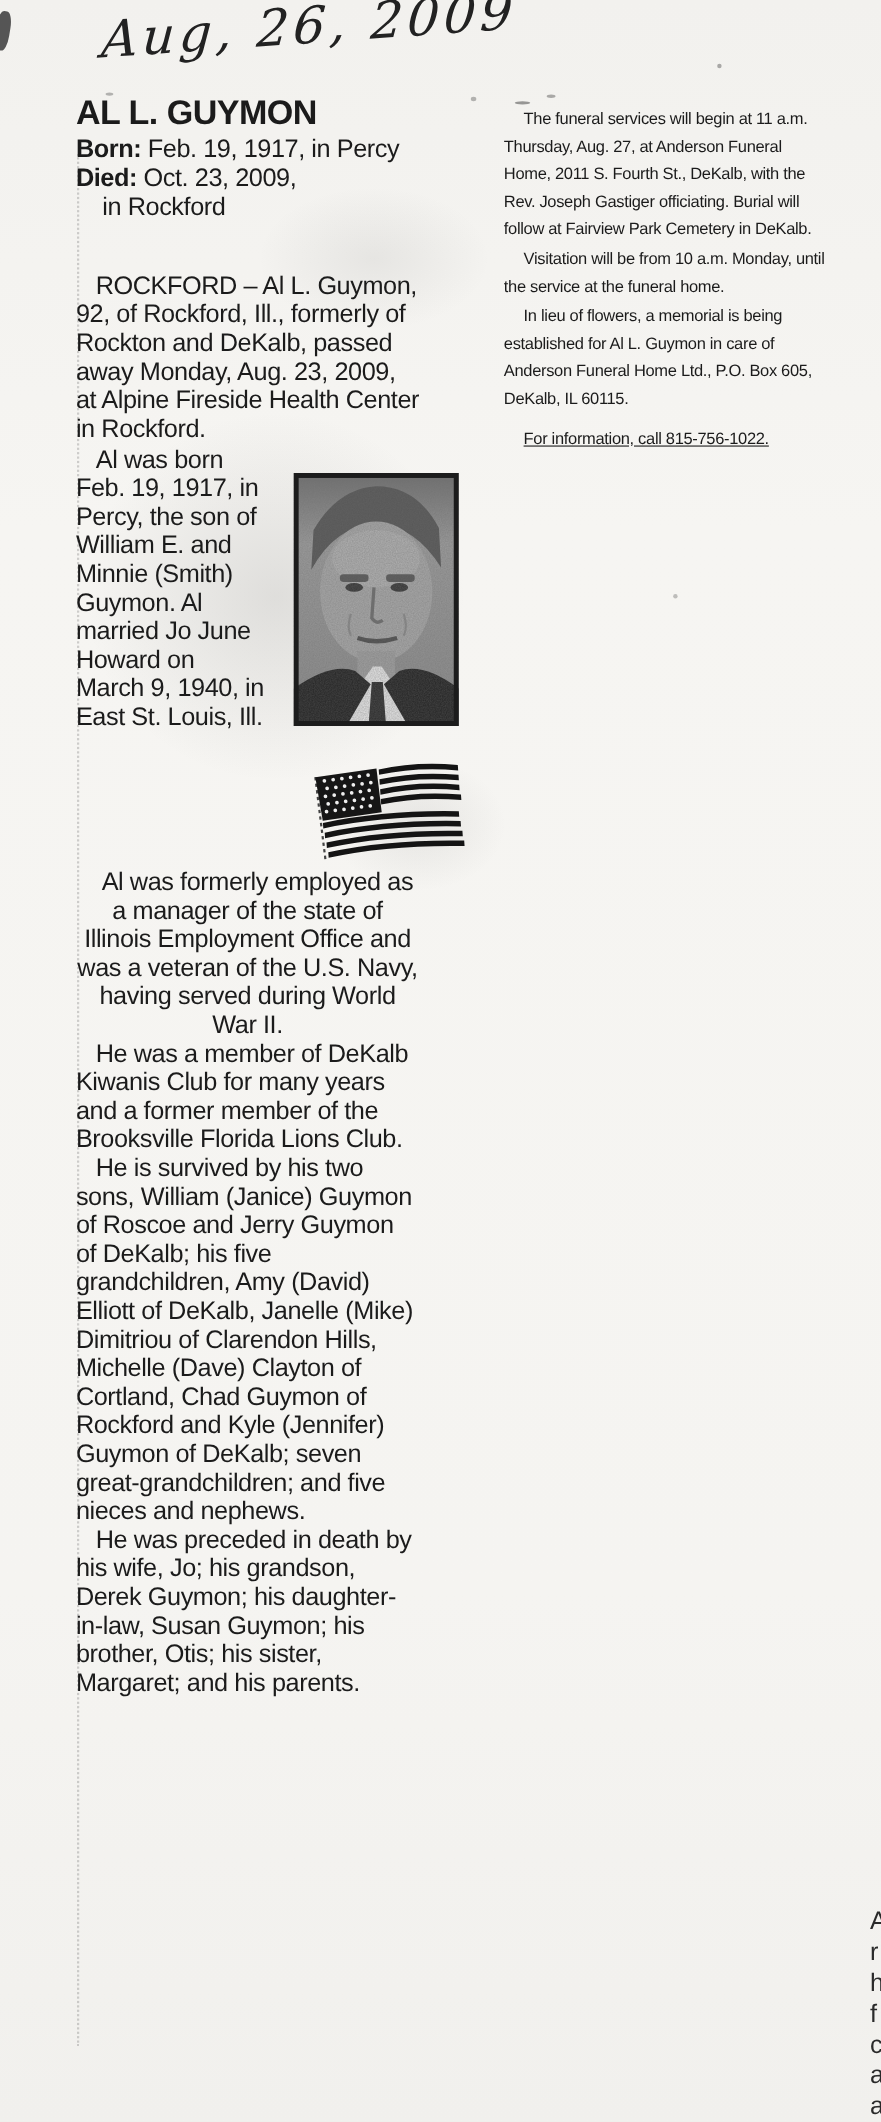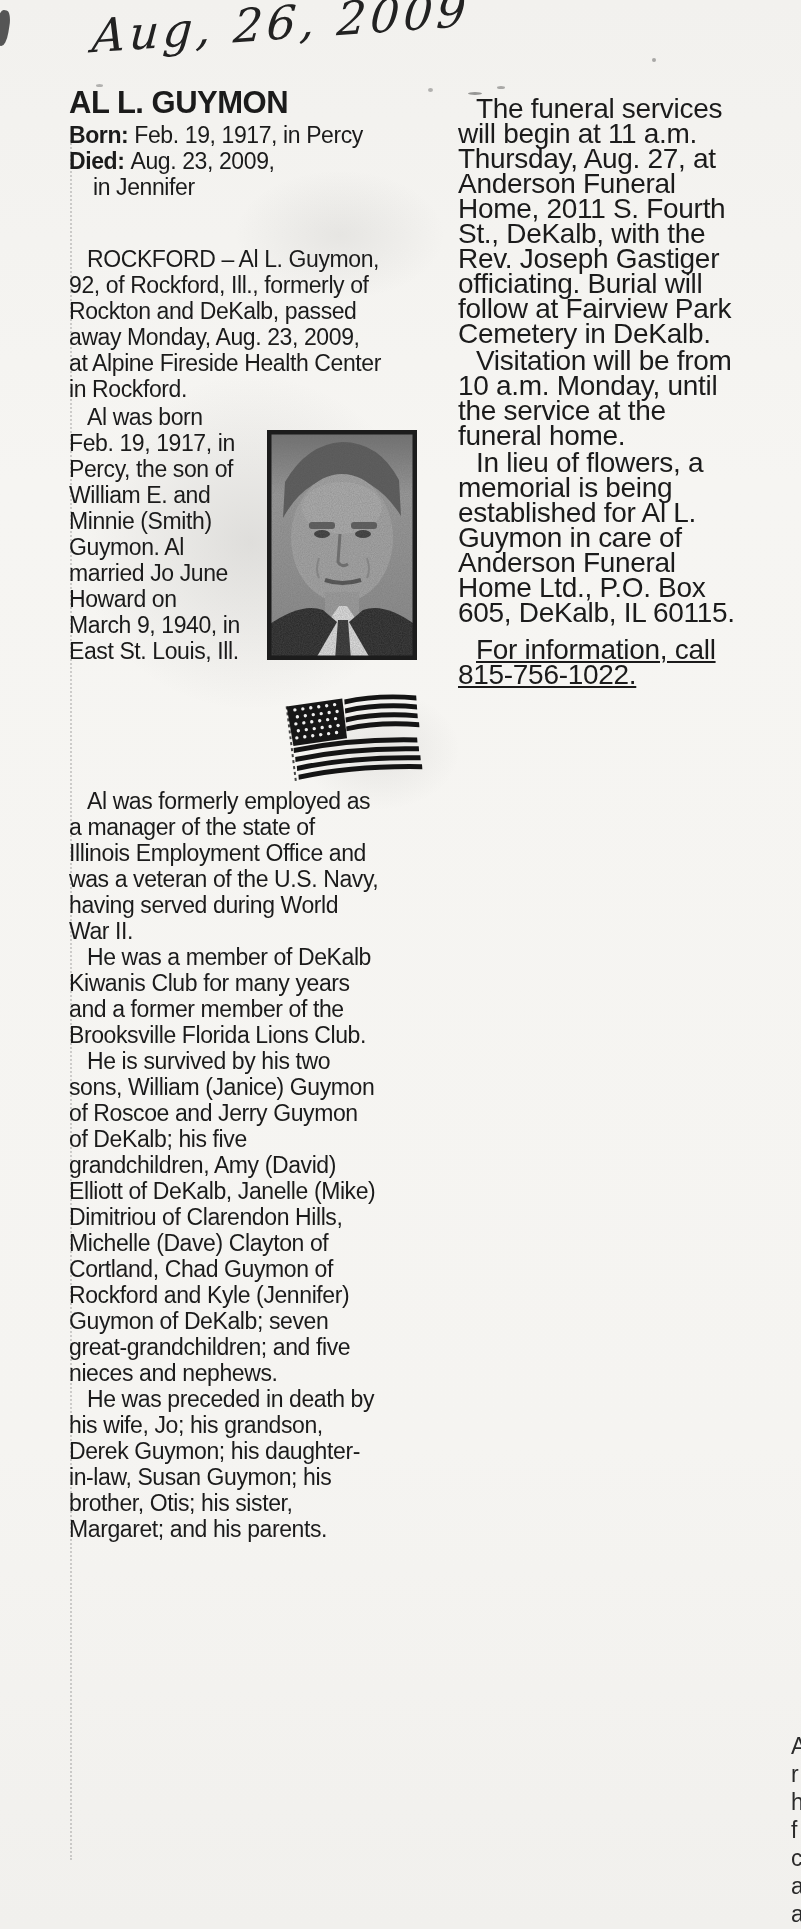--- a/index.html
+++ b/index.html
@@ -7,31 +7,31 @@
         background:linear-gradient(180deg,#f2f1ee 0%,#f6f5f2 25%,#f5f4f1 75%,#f1f0ed 100%);
         font-family:"Liberation Sans",sans-serif;color:#1b1b1b;}
   
   .handwritten{position:absolute;left:92px;top:-4px;
         font-family:"DejaVu Serif",serif;font-style:italic;font-size:46px;color:#222;
         transform:rotate(-4deg) skewX(-8deg);letter-spacing:4px;white-space:nowrap;}
   
   .col-left{position:absolute;left:69px;top:86px;width:312px;
         font-size:23px;line-height:26px;letter-spacing:-0.4px;}
   .col-right{position:absolute;left:458px;top:96px;width:292px;
-        font-size:28px;line-height:25px;letter-spacing:-0.3px;}
+        font-size:15px;line-height:25px;letter-spacing:-0.3px;}
   h1.title{font-size:31px;line-height:34px;margin:0 0 2px 0;letter-spacing:-0.5px;font-weight:700;}
   .vitals{font-weight:700;}
   .vitals .val{font-weight:400;}
   .vital-indent{padding-left:24px;font-weight:400;}
   p{margin:0;text-indent:18px;}
   .lead{margin-top:46px;}
   .bio{margin-top:2px;text-indent:18px;}
   .photo-float{float:right;width:150px;height:230px;margin:26px -18px 8px 8px;}
   .flag-float{float:right;clear:right;width:142px;height:92px;margin:24px -24px 4px 4px;}
-  p.clear{clear:both;}
+  p.clear{clear:both;text-align:center;}
   .col-right p + p{margin-top:2px;}
   .col-right p.p-info{margin-top:12px;text-decoration:underline;}
   
   .edge-dots{position:absolute;left:70px;top:140px;height:1720px;width:0;
         border-left:2px dotted rgba(110,110,110,0.30);}
   .edge-frags{position:absolute;left:791px;top:1733px;font-size:23px;color:#2a2a2a;}
   .edge-frags span{display:block;height:28px;}
   .speck{position:absolute;background:#3a3a3a;border-radius:50%;}
   .smudge{position:absolute;border-radius:50%;pointer-events:none;}
   .sm1{left:78px;top:375px;width:345px;height:335px;
@@ -58,22 +58,22 @@
   <div class="speck" style="left:652px;top:58px;width:4px;height:4px;opacity:.4;"></div>
   <div class="speck" style="left:428px;top:88px;width:5px;height:4px;opacity:.35;"></div>
   <div class="speck" style="left:96px;top:84px;width:7px;height:3px;opacity:.35;"></div>
   <div class="speck" style="left:612px;top:540px;width:4px;height:4px;opacity:.3;"></div>
 
   <div class="col-left">
     <h1 class="title">AL L. GUYMON</h1>
 
     <div class="vitals">
       <div><span>Born:</span> <span class="val">Feb. 19, 1917, in Percy</span></div>
-      <div><span>Died:</span> <span class="val">Aug. 23, 2009,</span></div>
-      <div class="vital-indent">in Jennifer</div>
+      <div><span>Died:</span> <span class="val">Oct. 23, 2009,</span></div>
+      <div class="vital-indent">in Rockford</div>
     </div>
 
     <p class="lead">ROCKFORD – Al L. Guymon, 92, of Rockford, Ill., formerly of Rockton and DeKalb, passed away Monday, Aug. 23, 2009, at Alpine Fireside Health Center in Rockford.</p>
 
     <div class="bio">
       <span class="photo-float">
         <svg width="150" height="230" viewBox="0 0 150 230" xmlns="http://www.w3.org/2000/svg">
           <defs>
             <linearGradient id="pbg" x1="0" y1="0" x2="0" y2="1">
               <stop offset="0" stop-color="#6f6f6f"></stop>

